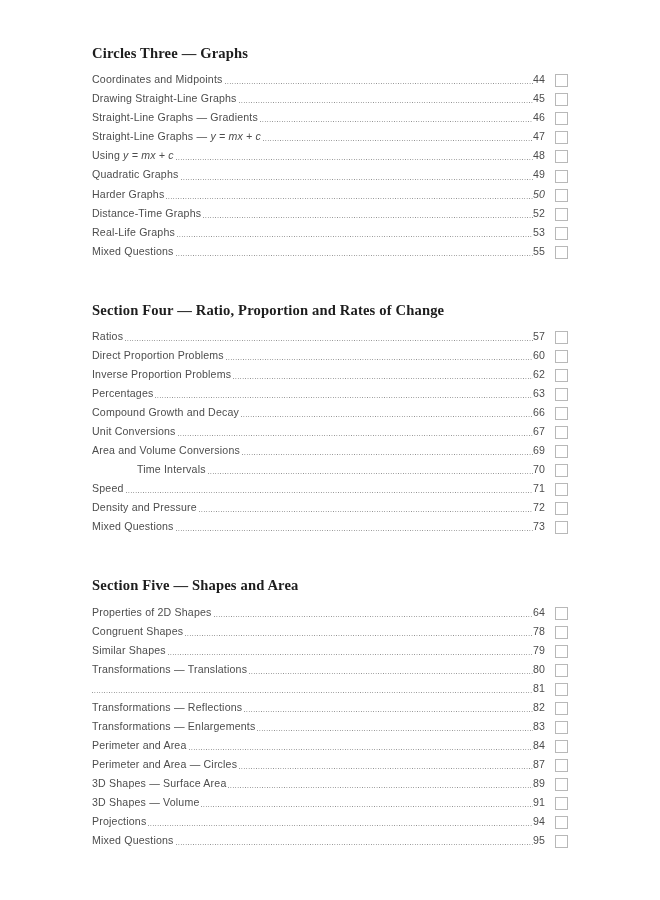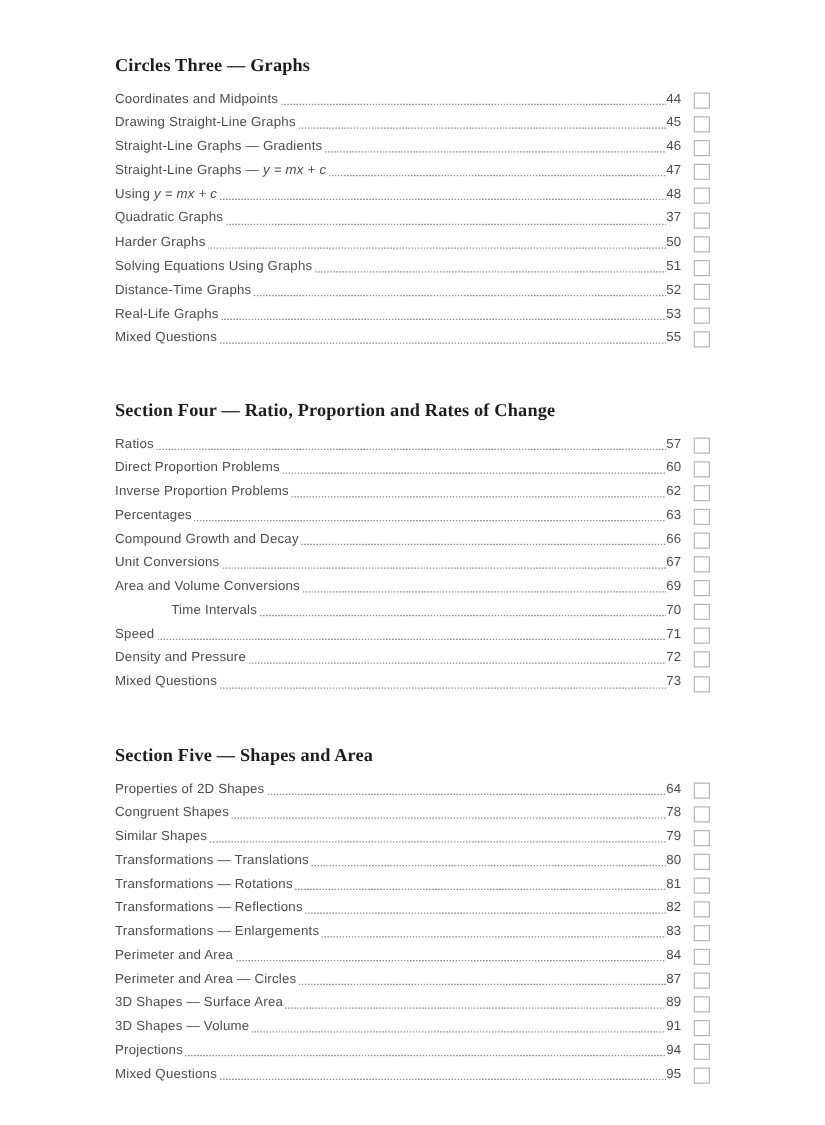--- a/index.html
+++ b/index.html
@@ -145,33 +145,27 @@
           </div>
           <div class="entry">
             <span class="entry-title" style="color: rgb(77, 77, 77);">Using <i>y = mx + c</i></span>
             <span class="leader"></span>
             <span class="entry-page" style="color: rgb(77, 77, 77);">48</span>
             <span class="entry-check" style="border-color: rgb(184, 184, 184);"></span>
           </div>
           <div class="entry">
             <span class="entry-title" style="color: rgb(77, 77, 77);">Quadratic Graphs</span>
             <span class="leader"></span>
-            <span class="entry-page" style="color: rgb(77, 77, 77);">37</span>
+            <span class="entry-page" style="color: rgb(77, 77, 77);">49</span>
             <span class="entry-check" style="border-color: rgb(184, 184, 184);"></span>
           </div>
           <div class="entry">
             <span class="entry-title" style="color: rgb(77, 77, 77);">Harder Graphs</span>
             <span class="leader"></span>
-            <span class="entry-page" style="color: rgb(77, 77, 77);">50</span>
-            <span class="entry-check" style="border-color: rgb(184, 184, 184);"></span>
-          </div>
-          <div class="entry">
-            <span class="entry-title" style="color: rgb(77, 77, 77);">Solving Equations Using Graphs</span>
-            <span class="leader"></span>
-            <span class="entry-page" style="color: rgb(77, 77, 77);">51</span>
+            <span class="entry-page" style="color: rgb(77, 77, 77); font-style: italic;">50</span>
             <span class="entry-check" style="border-color: rgb(184, 184, 184);"></span>
           </div>
           <div class="entry">
             <span class="entry-title" style="color: rgb(77, 77, 77);">Distance-Time Graphs</span>
             <span class="leader"></span>
             <span class="entry-page" style="color: rgb(77, 77, 77);">52</span>
             <span class="entry-check" style="border-color: rgb(184, 184, 184);"></span>
           </div>
           <div class="entry">
             <span class="entry-title" style="color: rgb(77, 77, 77);">Real-Life Graphs</span>
@@ -279,21 +273,20 @@
             <span class="entry-page" style="color: rgb(77, 77, 77);">79</span>
             <span class="entry-check" style="border-color: rgb(184, 184, 184);"></span>
           </div>
           <div class="entry">
             <span class="entry-title" style="color: rgb(77, 77, 77);">Transformations — Translations</span>
             <span class="leader"></span>
             <span class="entry-page" style="color: rgb(77, 77, 77);">80</span>
             <span class="entry-check" style="border-color: rgb(184, 184, 184);"></span>
           </div>
           <div class="entry">
-            <span class="entry-title" style="color: rgb(77, 77, 77);">Transformations — Rotations</span>
             <span class="leader"></span>
             <span class="entry-page" style="color: rgb(77, 77, 77);">81</span>
             <span class="entry-check" style="border-color: rgb(184, 184, 184);"></span>
           </div>
           <div class="entry">
             <span class="entry-title" style="color: rgb(77, 77, 77);">Transformations — Reflections</span>
             <span class="leader"></span>
             <span class="entry-page" style="color: rgb(77, 77, 77);">82</span>
             <span class="entry-check" style="border-color: rgb(184, 184, 184);"></span>
           </div>

